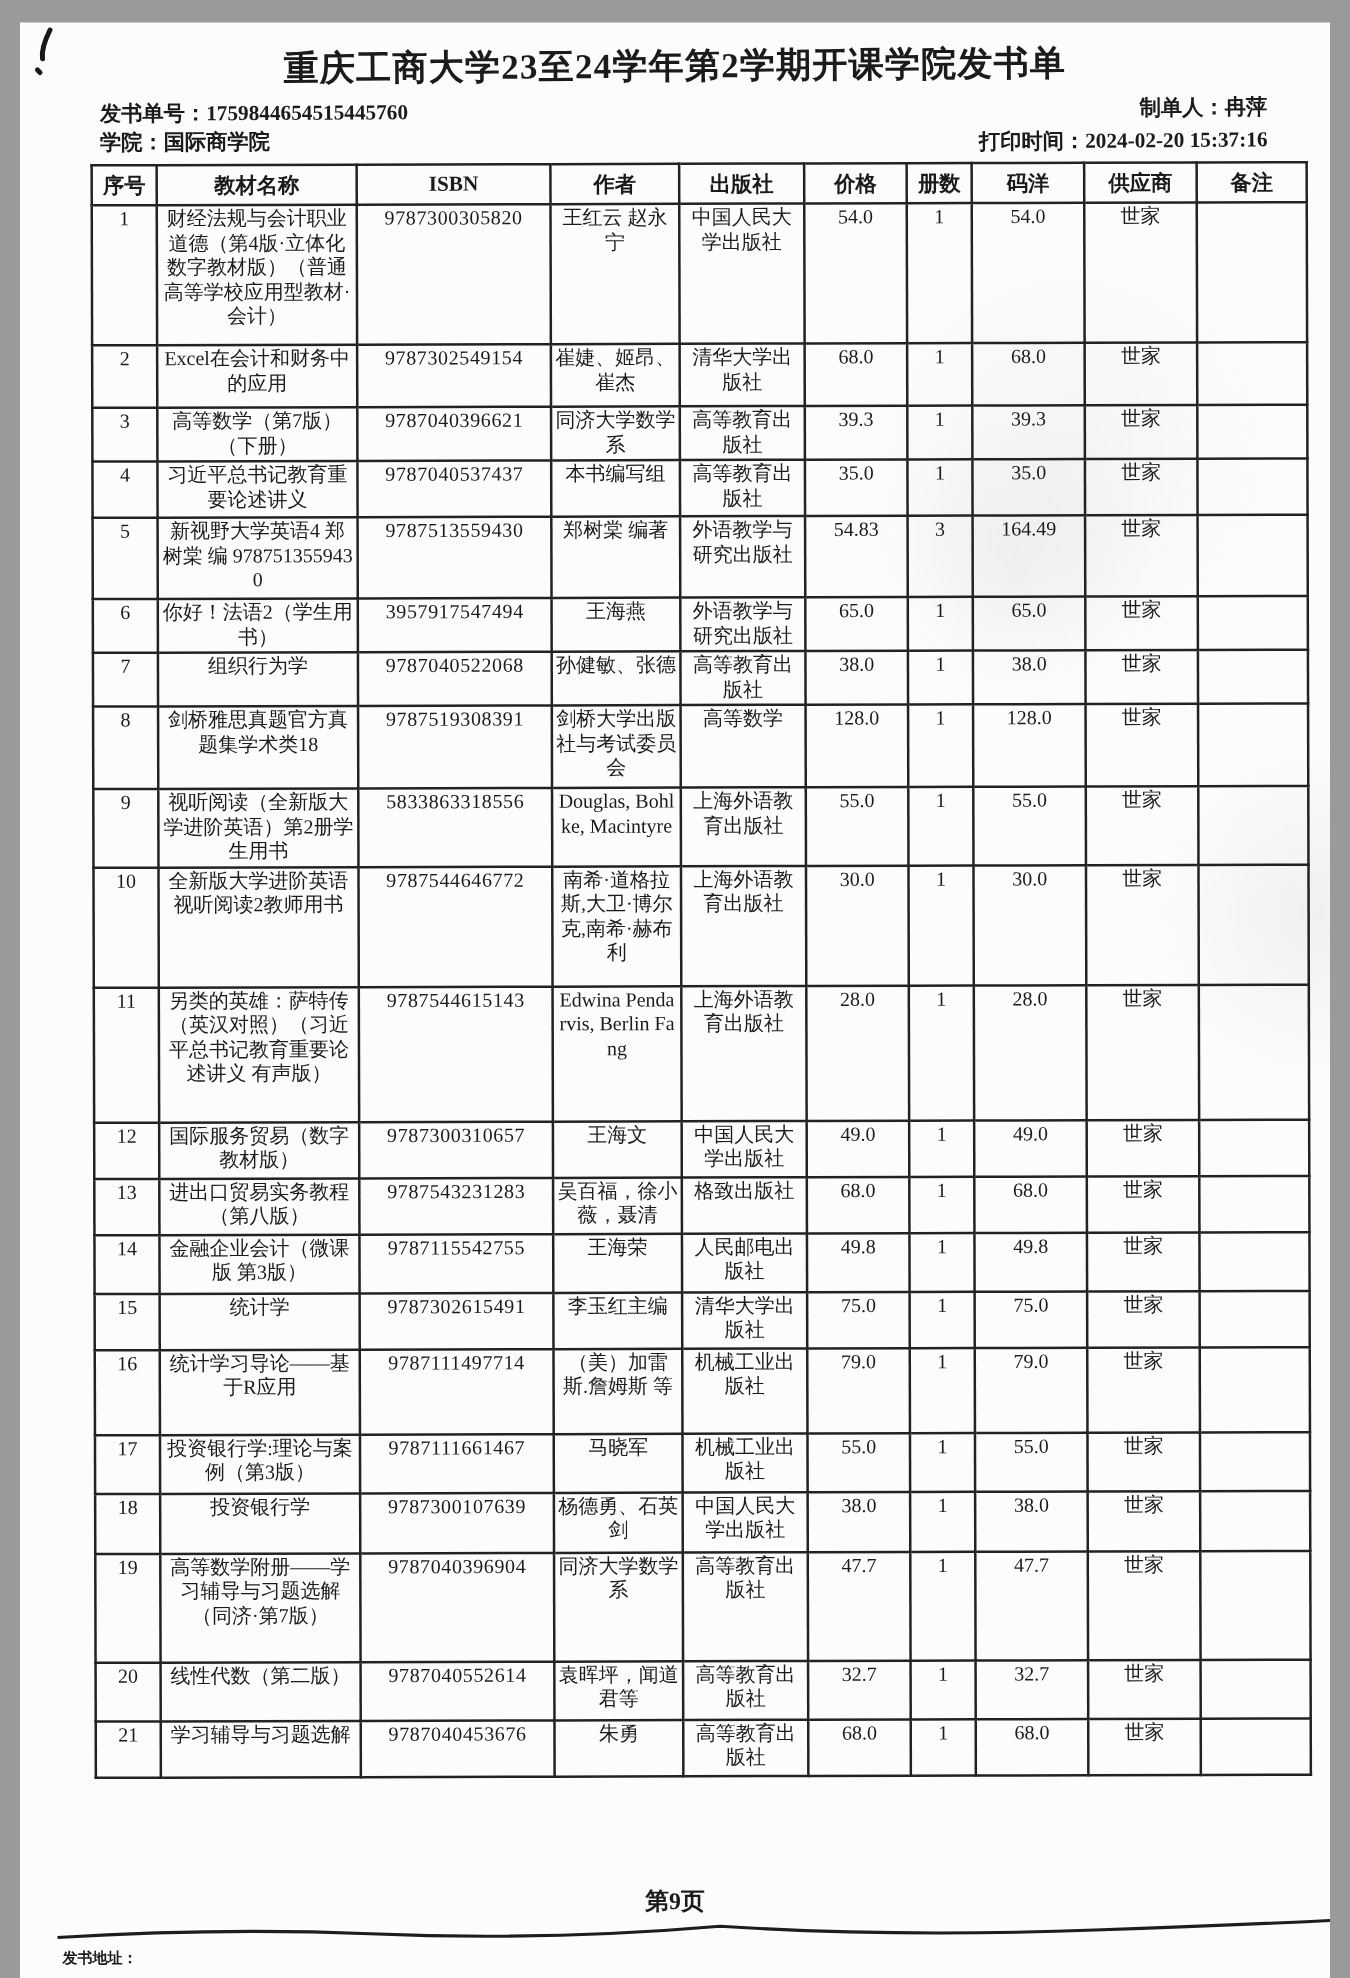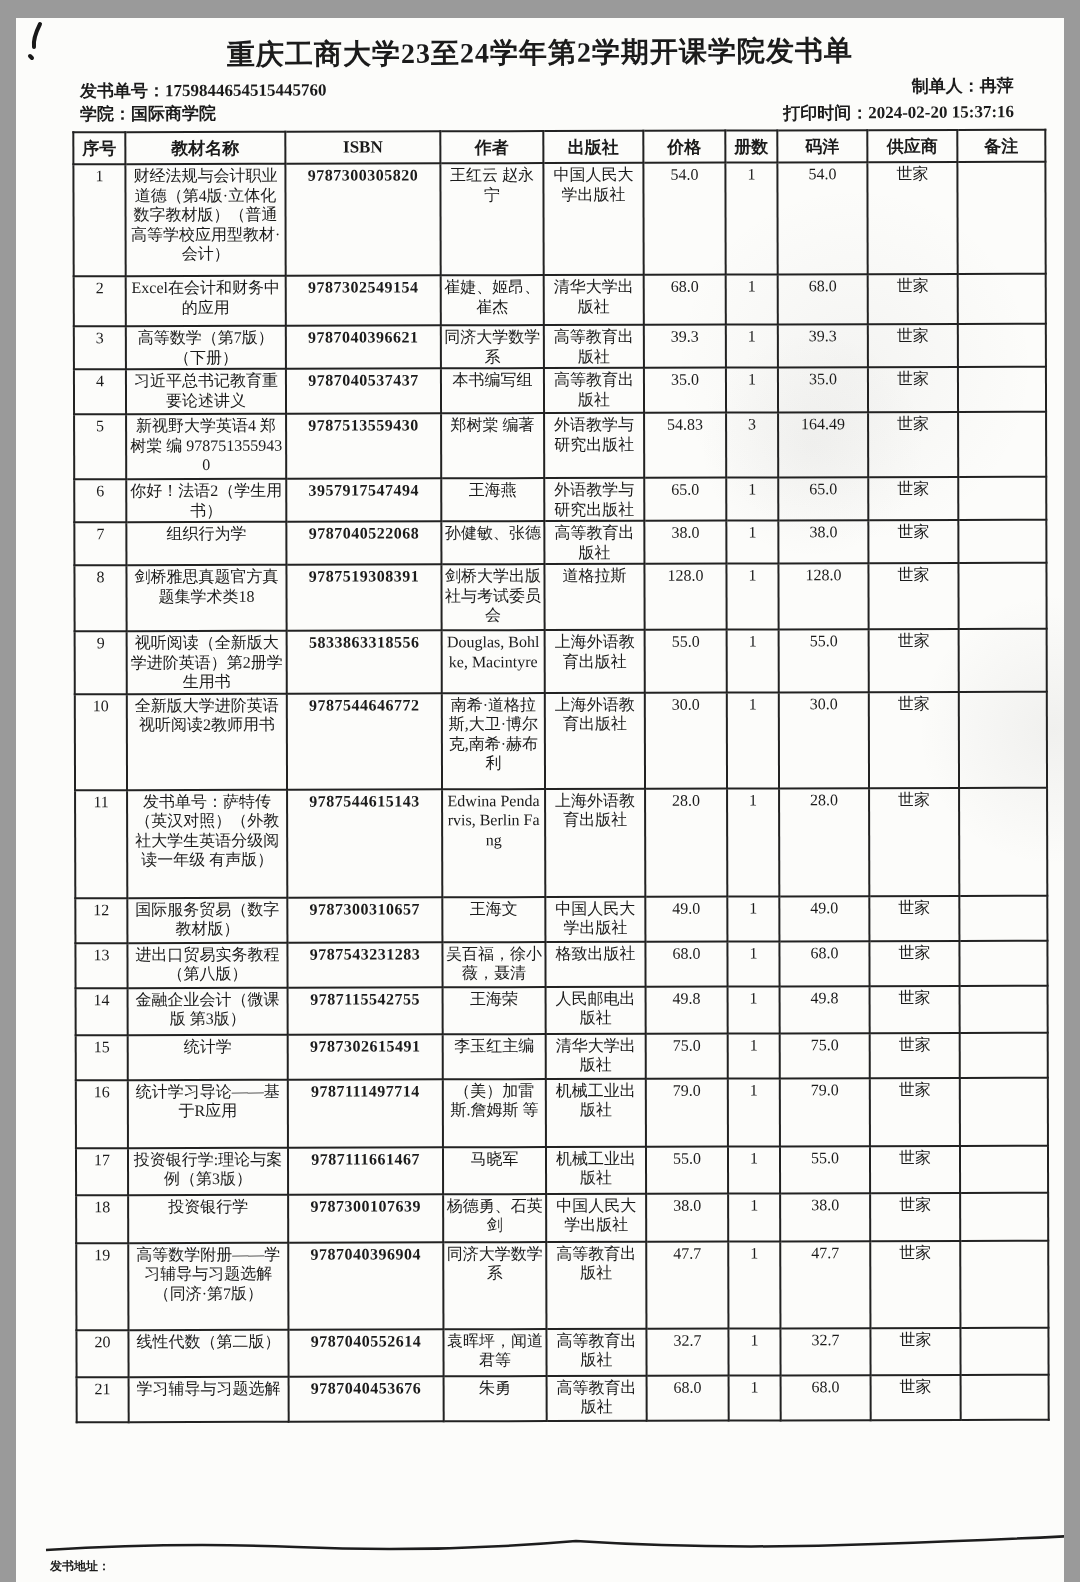--- a/index.html
+++ b/index.html
@@ -35,21 +35,21 @@
     vertical-align:top;
     overflow:visible;
     word-break:break-all;
   }
   table.books th{
     font-size:17px;font-weight:700;vertical-align:middle;height:26px;padding:2px 0;
   }
   table.books td{font-size:16px;line-height:1.22;}
   td.c-seq{position:relative;font-size:17px;padding-top:4px;}
   td.c-name{font-size:17px;padding-top:3px;border-radius:20px;}
-  td.c-isbn{font-size:16px;letter-spacing:0.5px;padding-top:5px;font-weight:bold;}
+  td.c-isbn{font-size:16px;letter-spacing:0.5px;padding-top:5px;}
   td.c-author{padding-top:4px;}
   td.c-publisher{padding-top:4px;}
   td.c-price,td.c-qty,td.c-total,td.c-supplier{padding-top:5px;}
   svg.penmark{position:absolute;left:6px;top:2px;width:26px;height:44px;}
   svg.penmark path{stroke:#181818;stroke-width:4;fill:none;stroke-linecap:round;}
   .page-number{position:absolute;top:1490px;left:0;width:100%;text-align:center;font-size:19px;font-weight:600;}
   svg.footer-line{position:absolute;top:1516px;left:0;width:1080px;height:24px;}
   svg.footer-line path{stroke:#1d1d1d;stroke-width:2.5;fill:none;}
   .address{position:absolute;top:1540px;left:34px;font-size:12px;font-weight:700;}
 </style>
@@ -185,21 +185,21 @@
           <td class="c-qty">1</td>
           <td class="c-total">38.0</td>
           <td class="c-supplier">世家</td>
           <td class="c-remark"></td>
         </tr>
         <tr style="height: 66px;">
           <td class="c-seq">8</td>
           <td class="c-name">剑桥雅思真题官方真题集学术类18</td>
           <td class="c-isbn">9787519308391</td>
           <td class="c-author">剑桥大学出版社与考试委员会</td>
-          <td class="c-publisher">道格拉斯</td>
+          <td class="c-publisher">高等数学</td>
           <td class="c-price">128.0</td>
           <td class="c-qty">1</td>
           <td class="c-total">128.0</td>
           <td class="c-supplier">世家</td>
           <td class="c-remark"></td>
         </tr>
         <tr style="height: 60px;">
           <td class="c-seq">9</td>
           <td class="c-name">视听阅读（全新版大学进阶英语）第2册学生用书</td>
           <td class="c-isbn">5833863318556</td>
@@ -218,21 +218,21 @@
           <td class="c-author">南希·道格拉斯,大卫·博尔克,南希·赫布利</td>
           <td class="c-publisher">上海外语教育出版社</td>
           <td class="c-price">30.0</td>
           <td class="c-qty">1</td>
           <td class="c-total">30.0</td>
           <td class="c-supplier">世家</td>
           <td class="c-remark"></td>
         </tr>
         <tr style="height: 108px;">
           <td class="c-seq">11</td>
-          <td class="c-name">发书单号：萨特传（英汉对照）（外教社大学生英语分级阅读一年级 有声版）</td>
+          <td class="c-name">另类的英雄：萨特传（英汉对照）（习近平总书记教育重要论述讲义 有声版）</td>
           <td class="c-isbn">9787544615143</td>
           <td class="c-author">Edwina Pendarvis, Berlin Fang</td>
           <td class="c-publisher">上海外语教育出版社</td>
           <td class="c-price">28.0</td>
           <td class="c-qty">1</td>
           <td class="c-total">28.0</td>
           <td class="c-supplier">世家</td>
           <td class="c-remark"></td>
         </tr>
         <tr style="height: 45px;">
@@ -351,20 +351,21 @@
           <td class="c-publisher">高等教育出版社</td>
           <td class="c-price">68.0</td>
           <td class="c-qty">1</td>
           <td class="c-total">68.0</td>
           <td class="c-supplier">世家</td>
           <td class="c-remark"></td>
         </tr>
       </tbody>
   </table>
 
+  <div class="page-number">第9页</div>
 
   <svg class="footer-line" viewBox="0 0 1080 24" preserveAspectRatio="none">
     <path d="M30 16 Q160 8 280 13 Q420 19 560 7 Q700 16 860 10 Q980 6 1075 1"></path>
   </svg>
 
   <div class="address">发书地址：</div>
 
 </div>
 
 </body></html>

